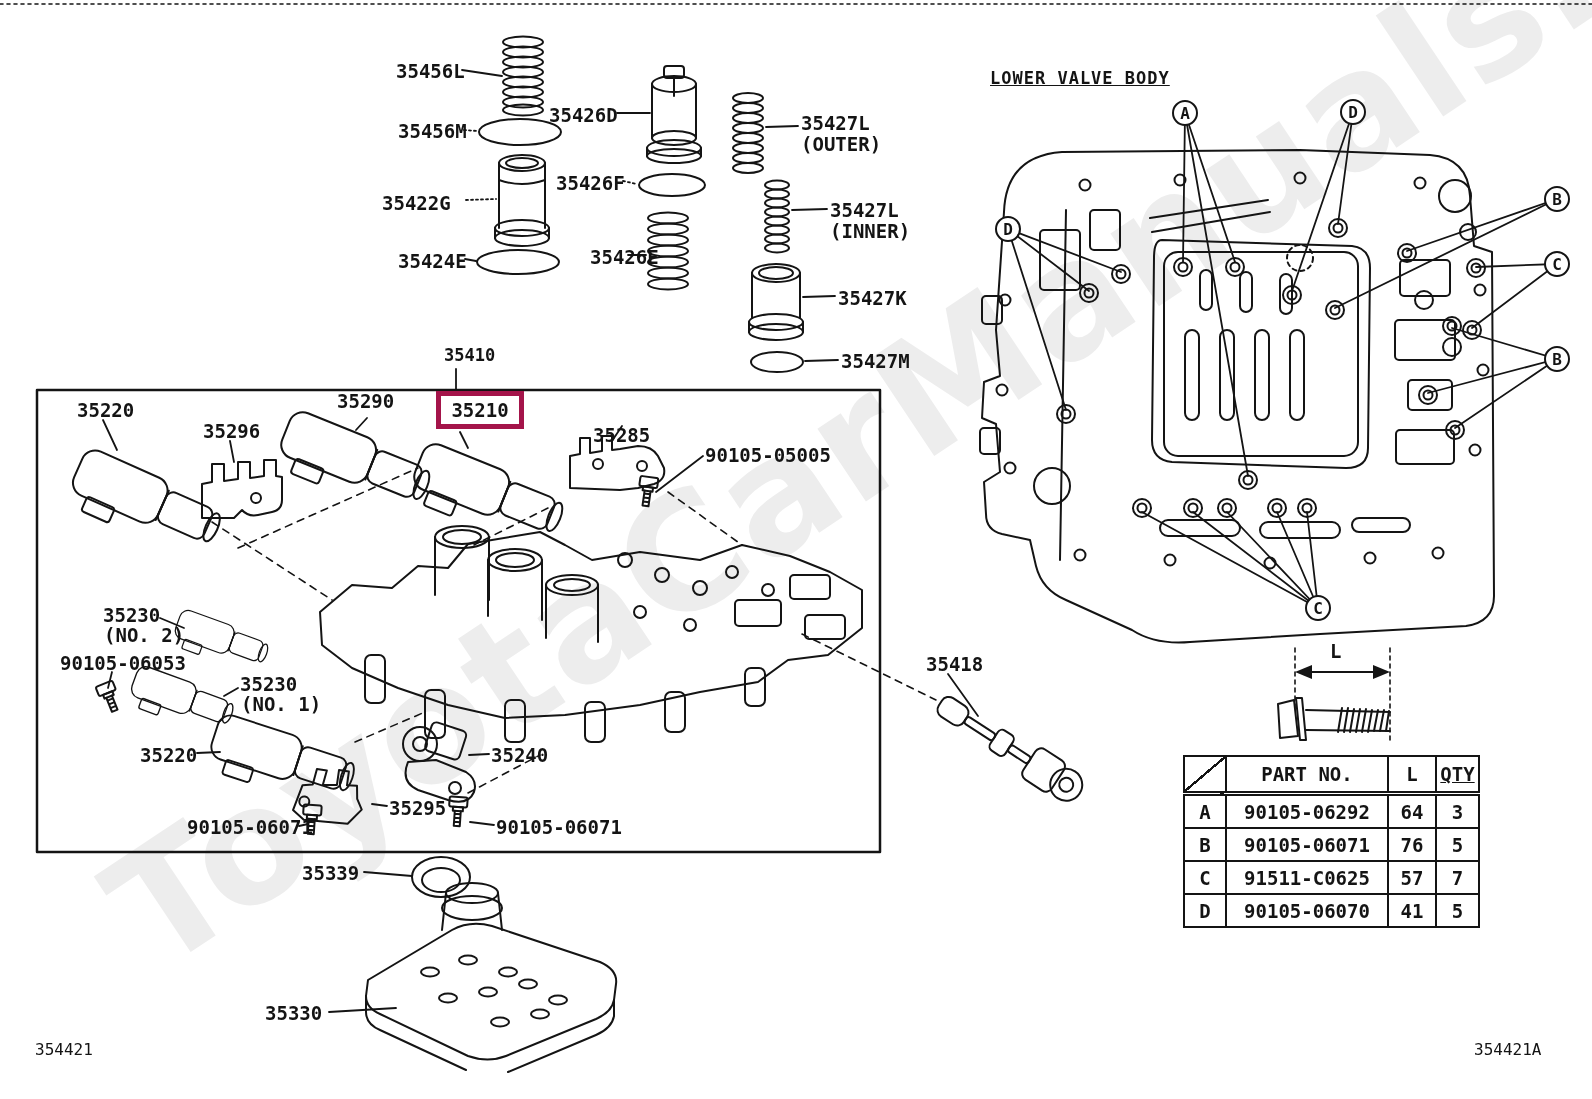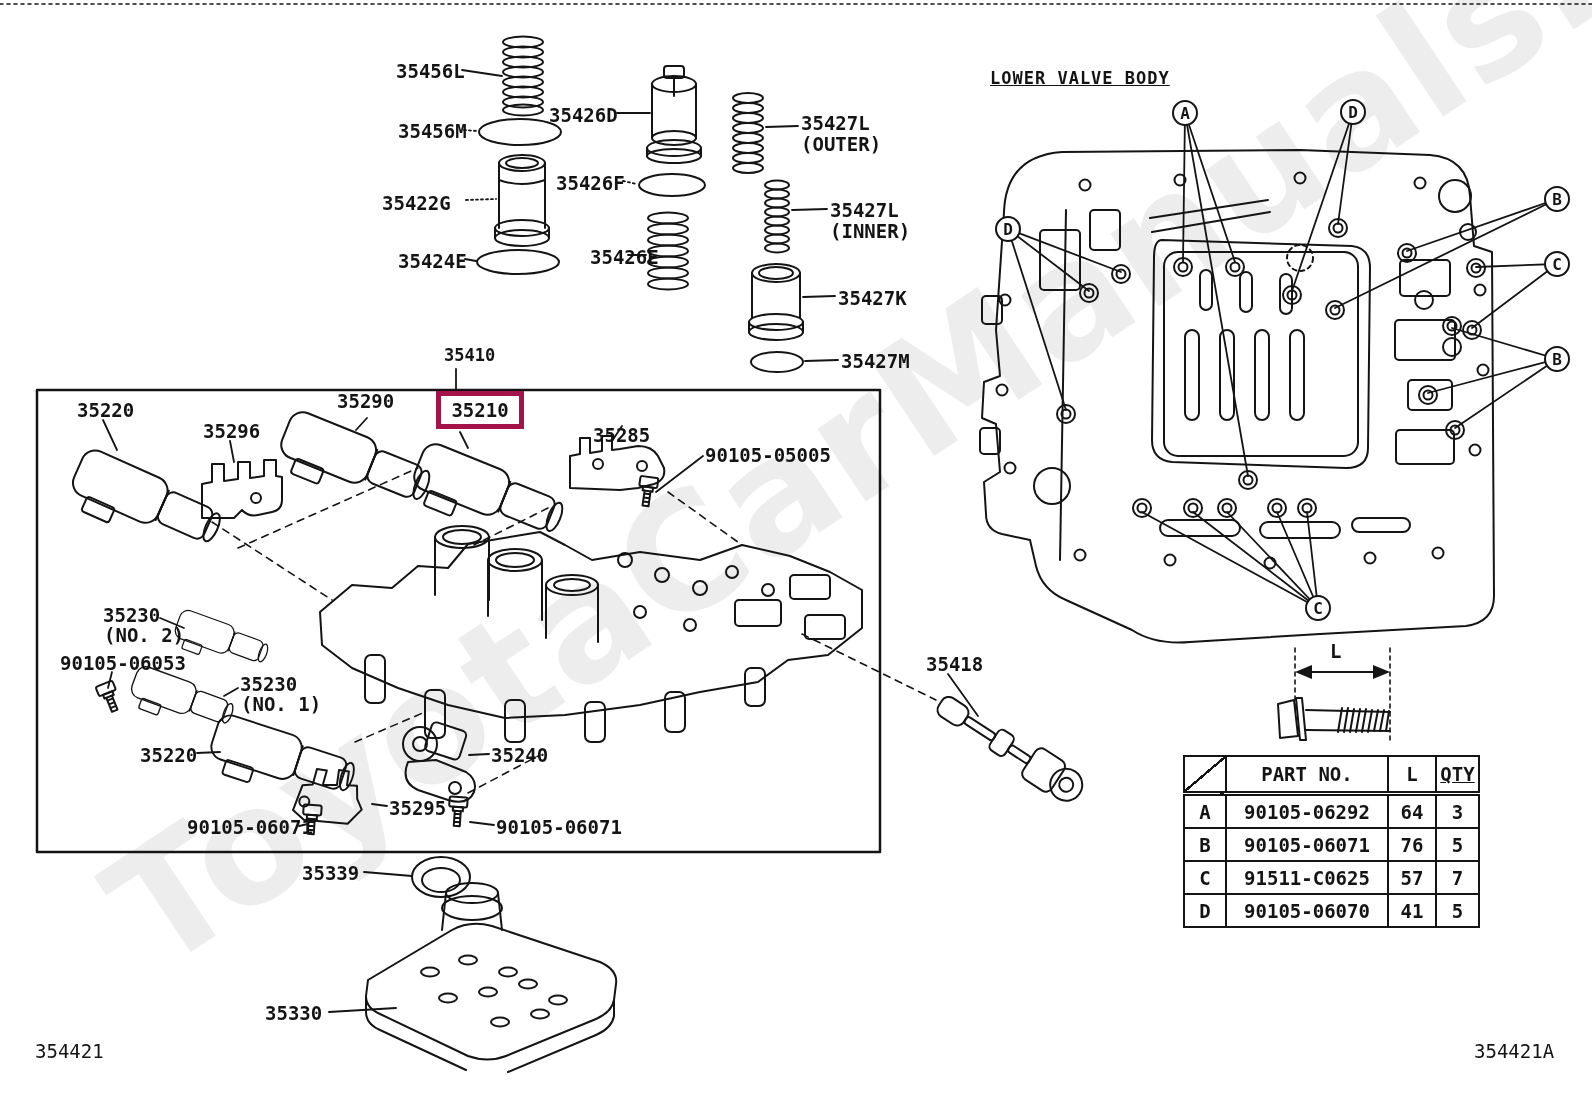--- a/index.html
+++ b/index.html
@@ -17,21 +17,21 @@
   .callout{position:absolute;width:26px;height:26px;border:2.5px solid #141414;border-radius:50%;
       background:#fff;display:flex;align-items:center;justify-content:center;
       font-weight:bold;font-size:16px;box-sizing:border-box;}
   .spec{position:absolute;left:1183px;top:755px;border-collapse:collapse;background:#fff;
         font-weight:bold;font-size:19px;}
   .spec td,.spec th{border:2.5px solid #141414;text-align:center;padding:0;}
   .spec thead th{height:34px;border-bottom:5px double #141414;}
   .spec tbody td{height:31px;}
   .col-key{width:40px;} .col-part{width:160px;} .col-len{width:46px;} .col-qty{width:41px;text-decoration:underline;}
   .diag{background:linear-gradient(to bottom right,transparent calc(50% - 1.2px),#141414 calc(50% - 1.2px),#141414 calc(50% + 1.2px),transparent calc(50% + 1.2px));}
-  .foot{position:absolute;font-size:19px;font-weight:normal;}
+  .foot{position:absolute;font-size:16px;font-weight:normal;}
 </style>
 </head>
 <body>
 
 <div class="canvas">
 
   <div class="wm">ToyotaCarManuals.ru</div>
 
   <svg class="art" width="1592" height="1099" viewBox="0 0 1592 1099" stroke="#141414" fill="none" stroke-width="2" stroke-linecap="round" stroke-linejoin="round">
     <defs>

